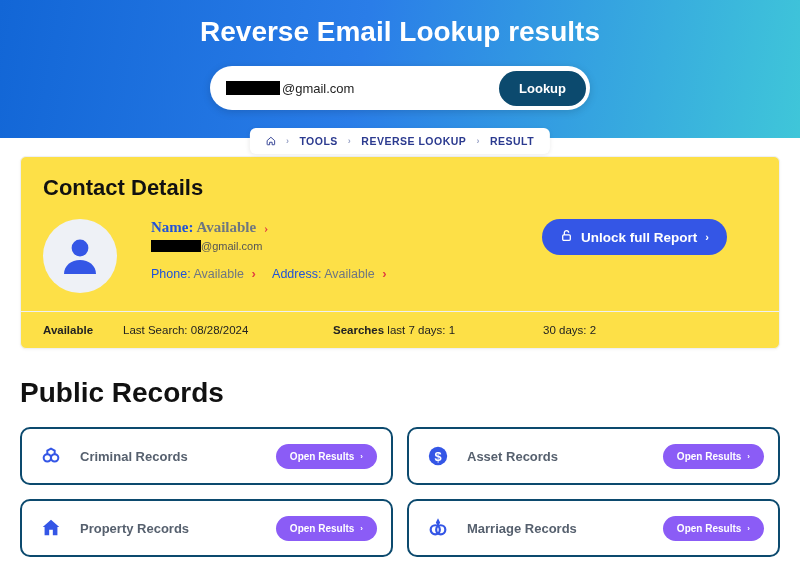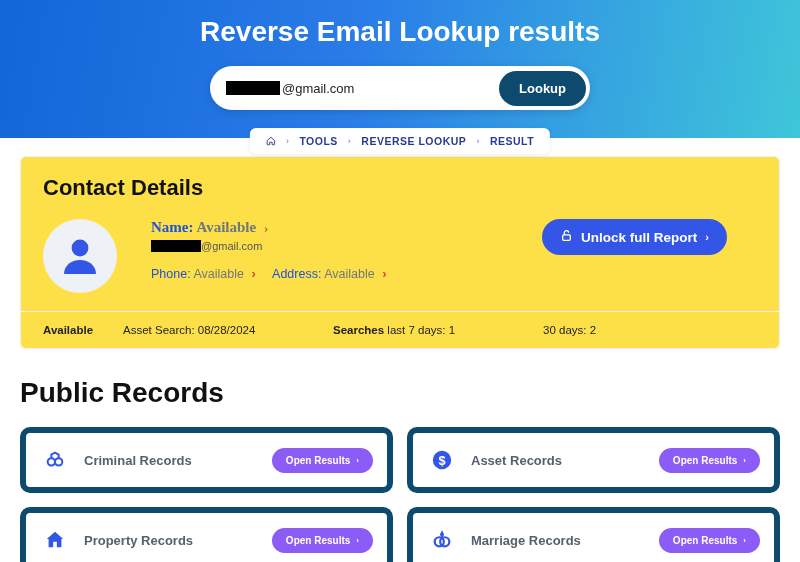--- a/index.html
+++ b/index.html
@@ -154,21 +154,21 @@
     color: #111;
     margin: 28px 20px 18px 20px;
   }
   .records-grid {
     display: grid;
     grid-template-columns: 1fr 1fr;
     gap: 14px 14px;
     padding: 0 20px 20px 20px;
   }
   .record-card {
-    border: 6px solid #0c4a6e;
+    border: 2px solid #0c4a6e;
     border-radius: 10px;
     padding: 12px 14px;
     display: flex;
     align-items: center;
   }
   .rec-icon {
     width: 30px;
     height: 30px;
     border-radius: 50%;
     display: flex;
@@ -269,21 +269,21 @@
             </svg>
         </span>
         <span>Unlock full Report</span>
         <span class="arrow">›</span>
       </button>
     </div>
   </div>
   <div class="stats">
     <span class="stat-label">Available</span>
     <span class="s1">
-      <span>Asset Search:</span>
+      <span>Last Search:</span>
       <span>08/28/2024</span>
     </span>
     <span class="s2">
       <strong>Searches</strong>
       <span>last 7 days:</span>
       <span>1</span>
     </span>
     <span>
       <span>30 days:</span>
       <span>2</span>

